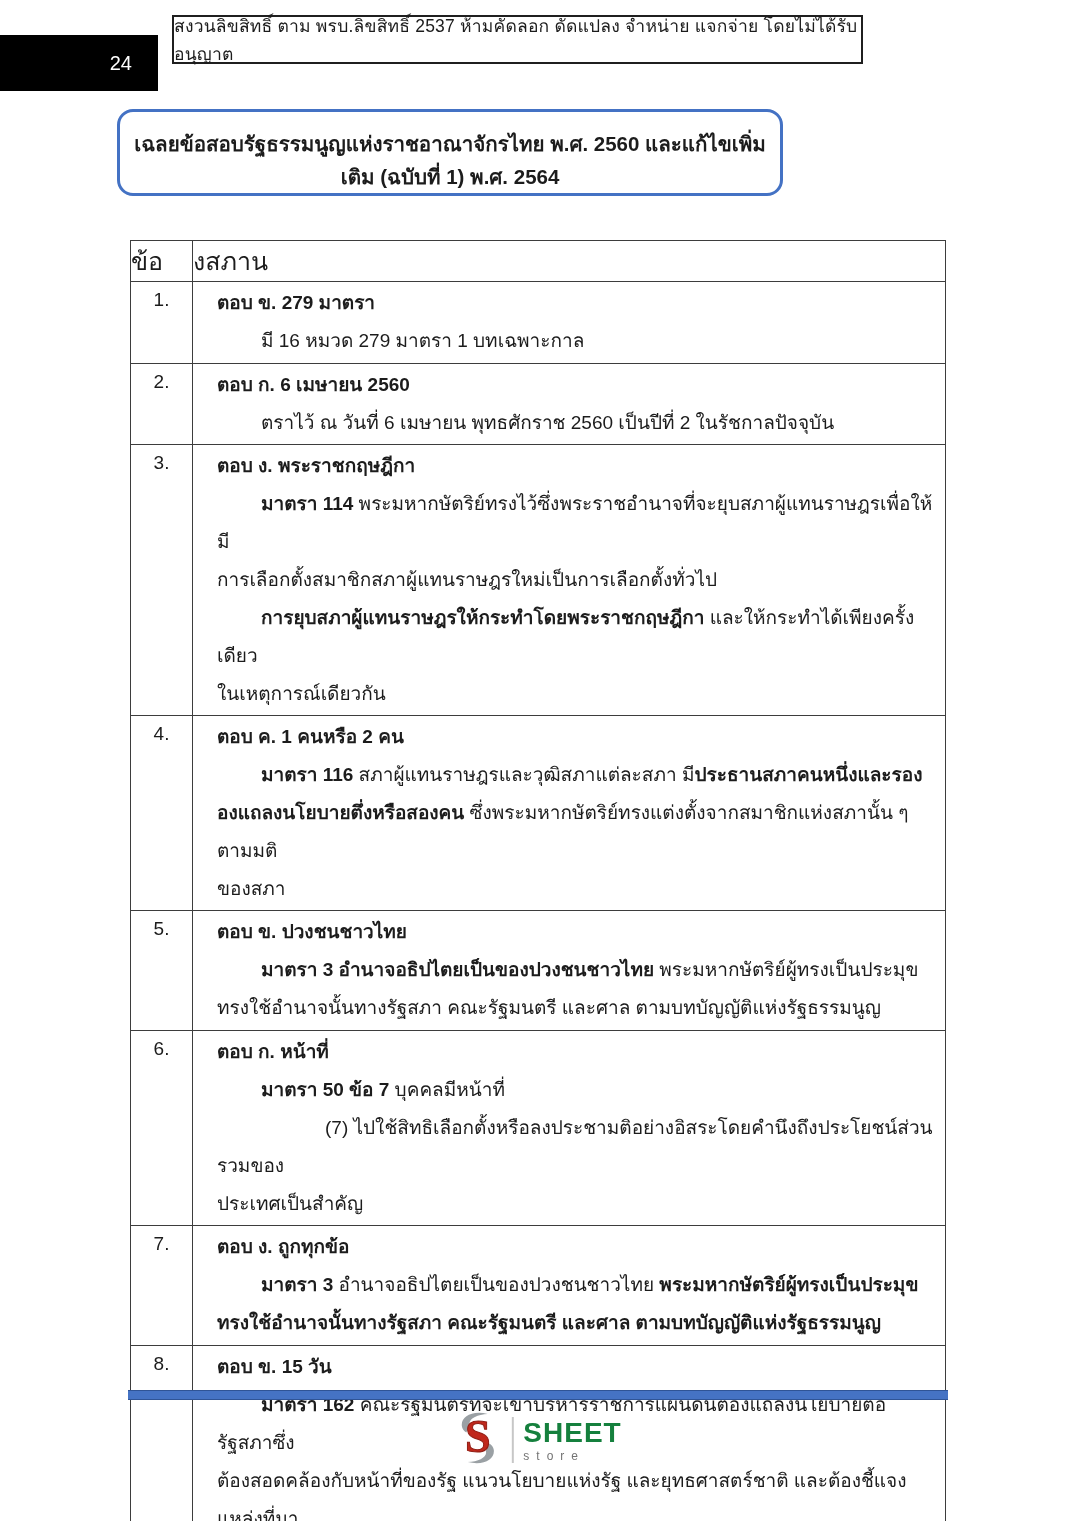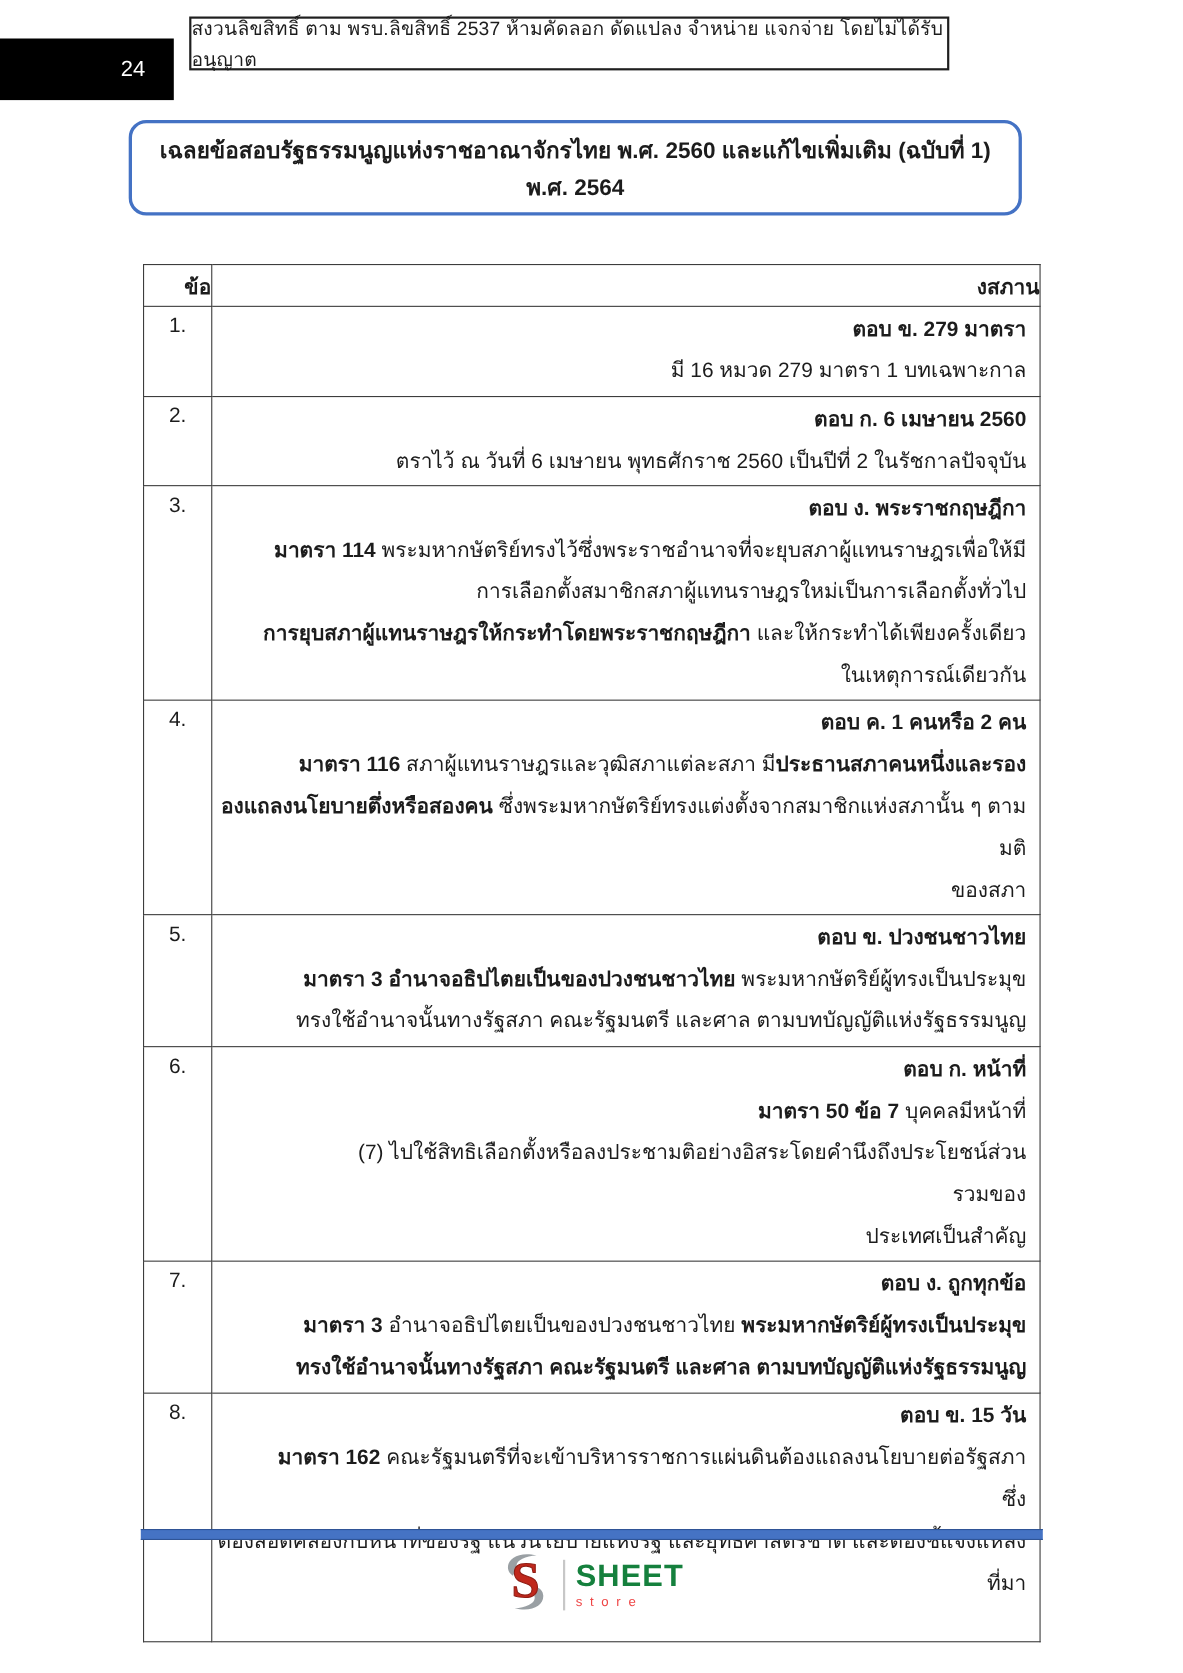--- a/index.html
+++ b/index.html
@@ -16,54 +16,54 @@
     justify-content:flex-end; padding-right:26px; font-size:20px;
   }
   
   .copyright {
     position:absolute; left:172px; top:15px; width:691px; height:49px;
     border:2px solid #1f1f1f; display:flex; align-items:center; justify-content:center;
     font-size:17.5px; letter-spacing:.2px; background:#fff;
   }
   
   .titlebox {
-    position:absolute; left:117px; top:109px; width:812px; height:87px;
+    position:absolute; left:117px; top:109px; width:666px; height:87px;
     border:3.5px solid #4472C4; border-radius:16px; background:#fff;
-    display:flex; align-items:center; justify-content:center;
+    display:flex; align-items:flex-end; justify-content:center;
     font-weight:bold; font-size:20.5px; text-align:center; padding:0 14px;
   }
   
   table.anskey {
     position:absolute; left:130px; top:240px; width:816px;
     border-collapse:collapse; table-layout:fixed; font-size:19px;
   }
   table.anskey th, table.anskey td { border:1px solid #3d3d3d; vertical-align:top; }
-  table.anskey th { height:38px; font-size:19px; font-weight:bold; text-align:right; vertical-align:middle; }
+  table.anskey th { height:38px; font-size:25px; font-weight:normal; text-align:left; vertical-align:middle; }
   col.c-no { width:62px; }
   td.no-cell { text-align:center; padding-top:7px; font-size:19px; }
-  td.ans-cell { padding:2px 12px 2px 0;text-align:right; }
+  td.ans-cell { padding:2px 12px 2px 24px; }
   .line { line-height:38px; min-height:38px; }
   .indent0 { padding-left:0; }
   .indent1 { text-indent:44px; }
   .indent2 { text-indent:108px; }
   .b { font-weight:bold; }
   .u { text-underline-offset:4px; text-decoration-thickness:1.5px; }
   
   .footer-bar {
     position:absolute; left:128px; top:1390px; width:820px; height:10px;
     background:#4573C4; border-top:1.5px solid #2F5496; border-bottom:1.5px solid #2F5496;
   }
   .brand {
     position:absolute; top:1411px; left:50%; transform:translateX(-50%);
     display:flex; align-items:center; gap:10px;
   }
   .brand .divider { width:2px; height:46px; background:#c7c7c7; }
   .brand-text { display:flex; flex-direction:column; line-height:1; }
   .brand-name { font-weight:bold; font-size:28px; color:#15803d; letter-spacing:1px; }
-  .brand-sub { font-size:12px; color:#ef4444; letter-spacing:7px; margin-top:3px; }
+  .brand-sub { font-size:12px; color:#737373; letter-spacing:7px; margin-top:3px; }
 </style>
 </head>
 <body>
 
 <div class="pagenum">
   <span>24</span>
 </div>
 
 <div class="copyright">
   <span>สงวนลิขสิทธิ์ ตาม พรบ.ลิขสิทธิ์ 2537 ห้ามคัดลอก ดัดแปลง จำหน่าย แจกจ่าย โดยไม่ได้รับอนุญาต</span>

